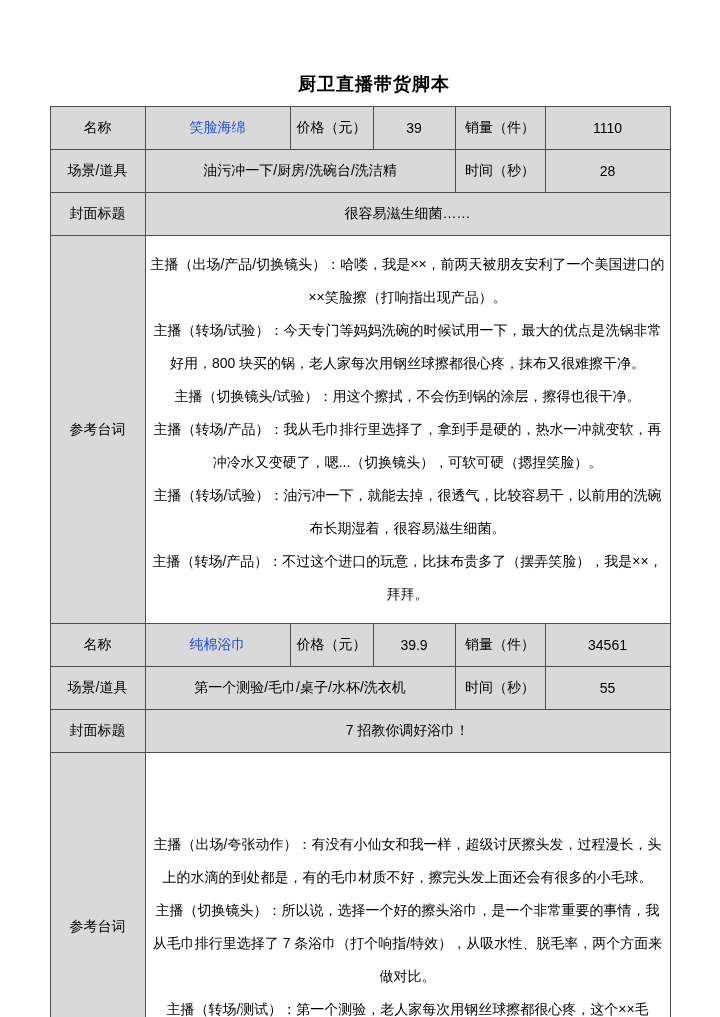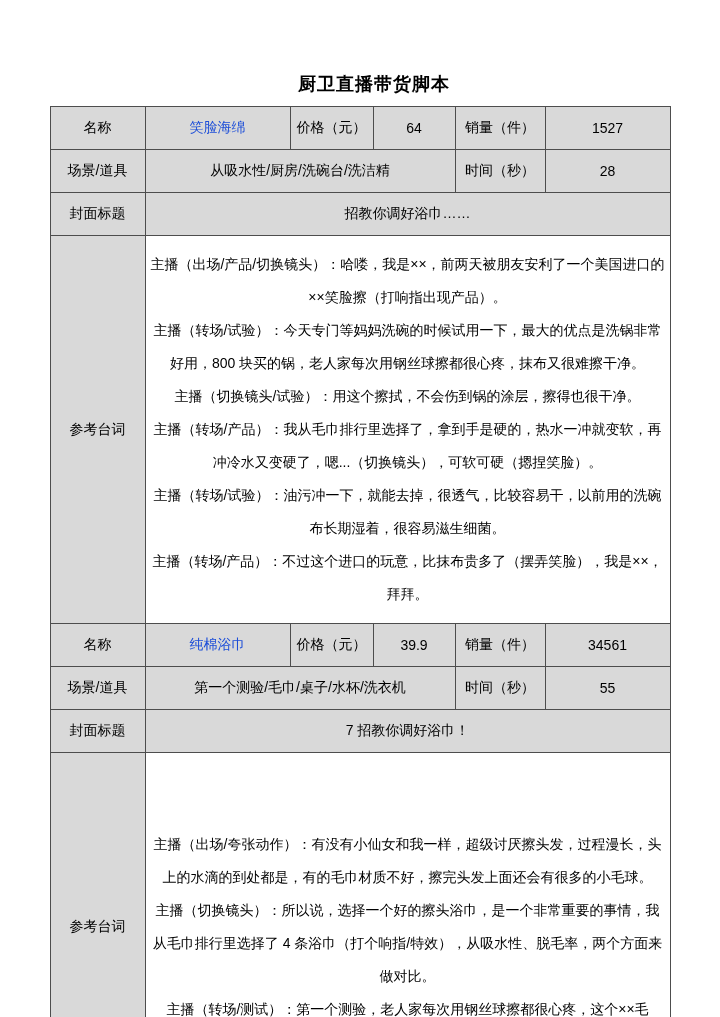--- a/index.html
+++ b/index.html
@@ -77,33 +77,33 @@
       <col style="width:82px">
       <col style="width:90px">
       <col style="width:125px">
     </colgroup>
     <tbody>
 
       <tr class="h41">
         <td class="gray">名称</td>
         <td class="gray name">笑脸海绵</td>
         <td class="gray">价格（元）</td>
-        <td class="gray">64</td>
+        <td class="gray">39</td>
         <td class="gray">销量（件）</td>
-        <td class="gray">1527</td>
+        <td class="gray">1110</td>
       </tr>
       <tr class="h40">
         <td class="gray">场景/道具</td>
-        <td class="gray" colspan="3">从吸水性/厨房/洗碗台/洗洁精</td>
+        <td class="gray" colspan="3">油污冲一下/厨房/洗碗台/洗洁精</td>
         <td class="gray">时间（秒）</td>
         <td class="gray">28</td>
       </tr>
       <tr class="h41">
         <td class="gray">封面标题</td>
-        <td class="gray" colspan="5">招教你调好浴巾……</td>
+        <td class="gray" colspan="5">很容易滋生细菌……</td>
       </tr>
       <tr>
         <td class="gray">参考台词</td>
         <td class="script script-1" colspan="5">
           <p>主播（出场/产品/切换镜头）：哈喽，我是××，前两天被朋友安利了一个美国进口的××笑脸擦（打响指出现产品）。</p>
           <p>主播（转场/试验）：今天专门等妈妈洗碗的时候试用一下，最大的优点是洗锅非常好用，800 块买的锅，老人家每次用钢丝球擦都很心疼，抹布又很难擦干净。</p>
           <p>主播（切换镜头/试验）：用这个擦拭，不会伤到锅的涂层，擦得也很干净。</p>
           <p>主播（转场/产品）：我从毛巾排行里选择了，拿到手是硬的，热水一冲就变软，再冲冷水又变硬了，嗯...（切换镜头），可软可硬（摁捏笑脸）。</p>
           <p>主播（转场/试验）：油污冲一下，就能去掉，很透气，比较容易干，以前用的洗碗布长期湿着，很容易滋生细菌。</p>
           <p>主播（转场/产品）：不过这个进口的玩意，比抹布贵多了（摆弄笑脸），我是××，拜拜。</p>
@@ -125,21 +125,21 @@
         <td class="gray">55</td>
       </tr>
       <tr class="h36">
         <td class="gray">封面标题</td>
         <td class="gray" colspan="5">7 招教你调好浴巾！</td>
       </tr>
       <tr>
         <td class="gray">参考台词</td>
         <td class="script script-2" colspan="5">
           <p>主播（出场/夸张动作）：有没有小仙女和我一样，超级讨厌擦头发，过程漫长，头上的水滴的到处都是，有的毛巾材质不好，擦完头发上面还会有很多的小毛球。</p>
-          <p>主播（切换镜头）：所以说，选择一个好的擦头浴巾，是一个非常重要的事情，我从毛巾排行里选择了 4 条浴巾（打个响指/特效），从吸水性、脱毛率，两个方面来做对比。</p>
+          <p>主播（切换镜头）：所以说，选择一个好的擦头浴巾，是一个非常重要的事情，我从毛巾排行里选择了 7 条浴巾（打个响指/特效），从吸水性、脱毛率，两个方面来做对比。</p>
           <p>主播（转场/测试）：第一个测验，老人家每次用钢丝球擦都很心疼，这个××毛</p>
         </td>
       </tr>
 
       <tr class="h40">
         <td class="gray">名称</td>
         <td class="gray name"></td>
         <td class="gray">价格（元）</td>
         <td class="gray"></td>
         <td class="gray">销量（件）</td>

